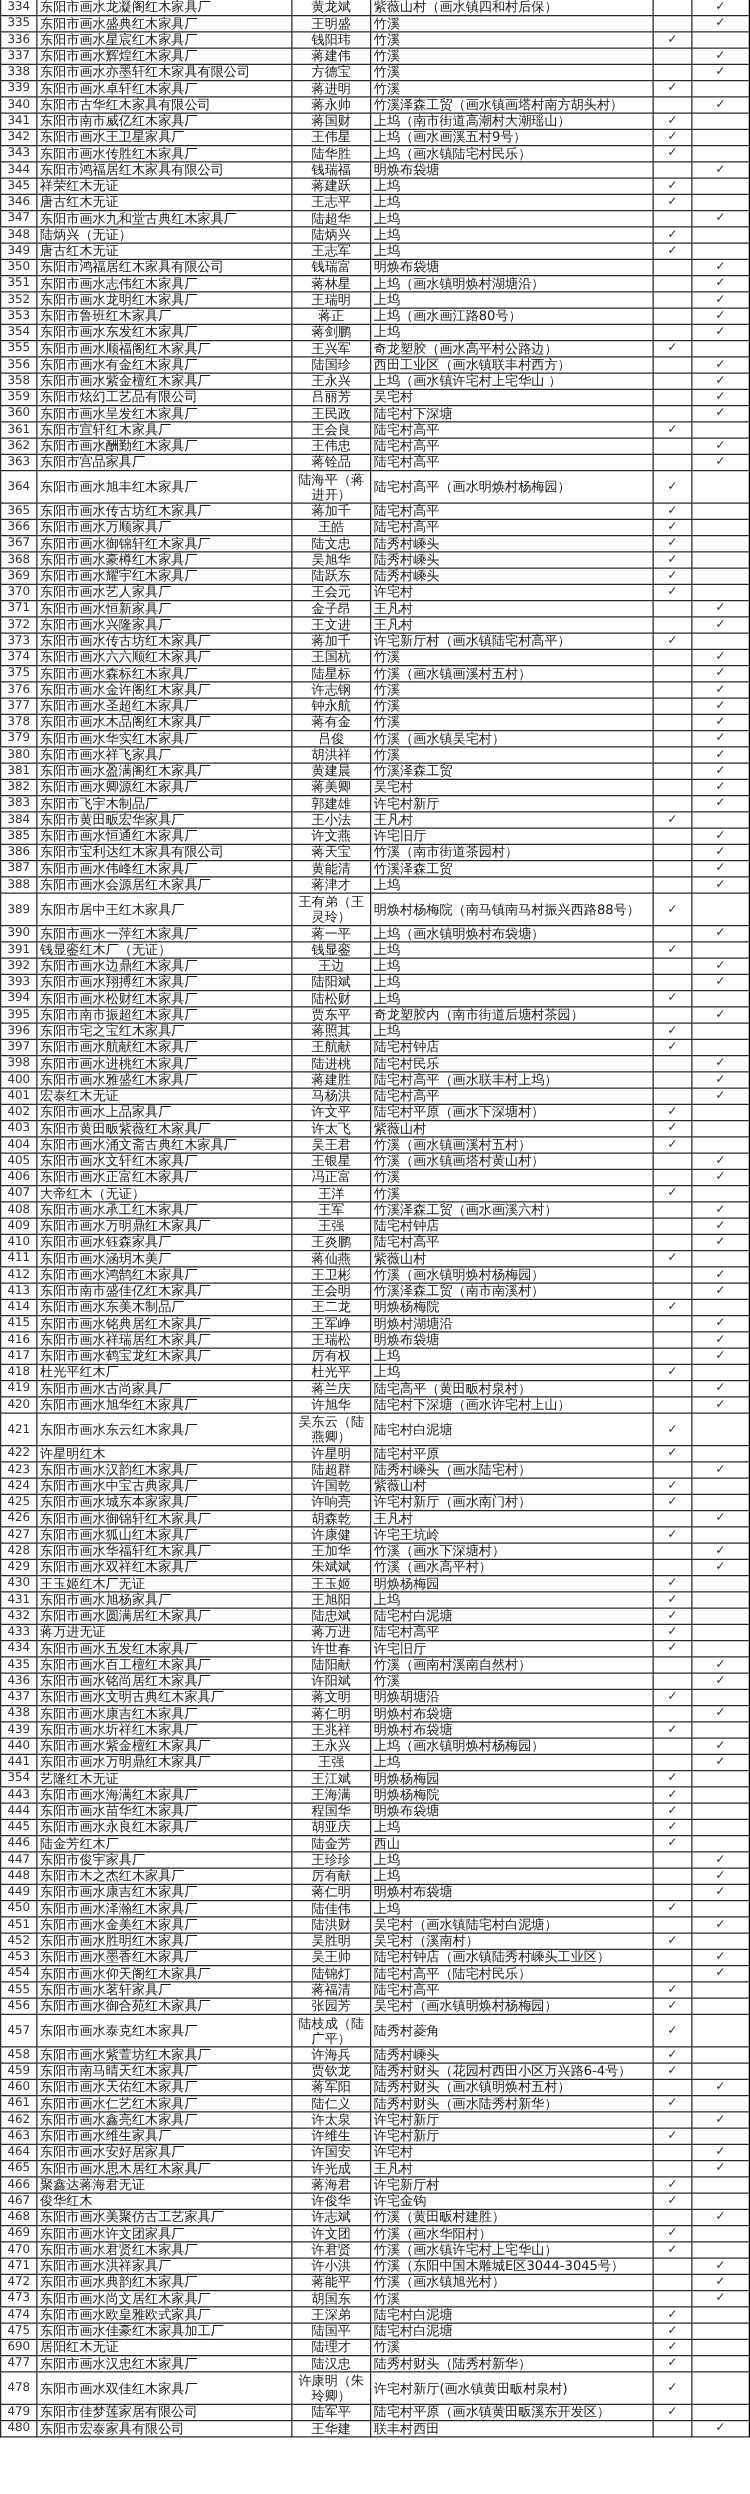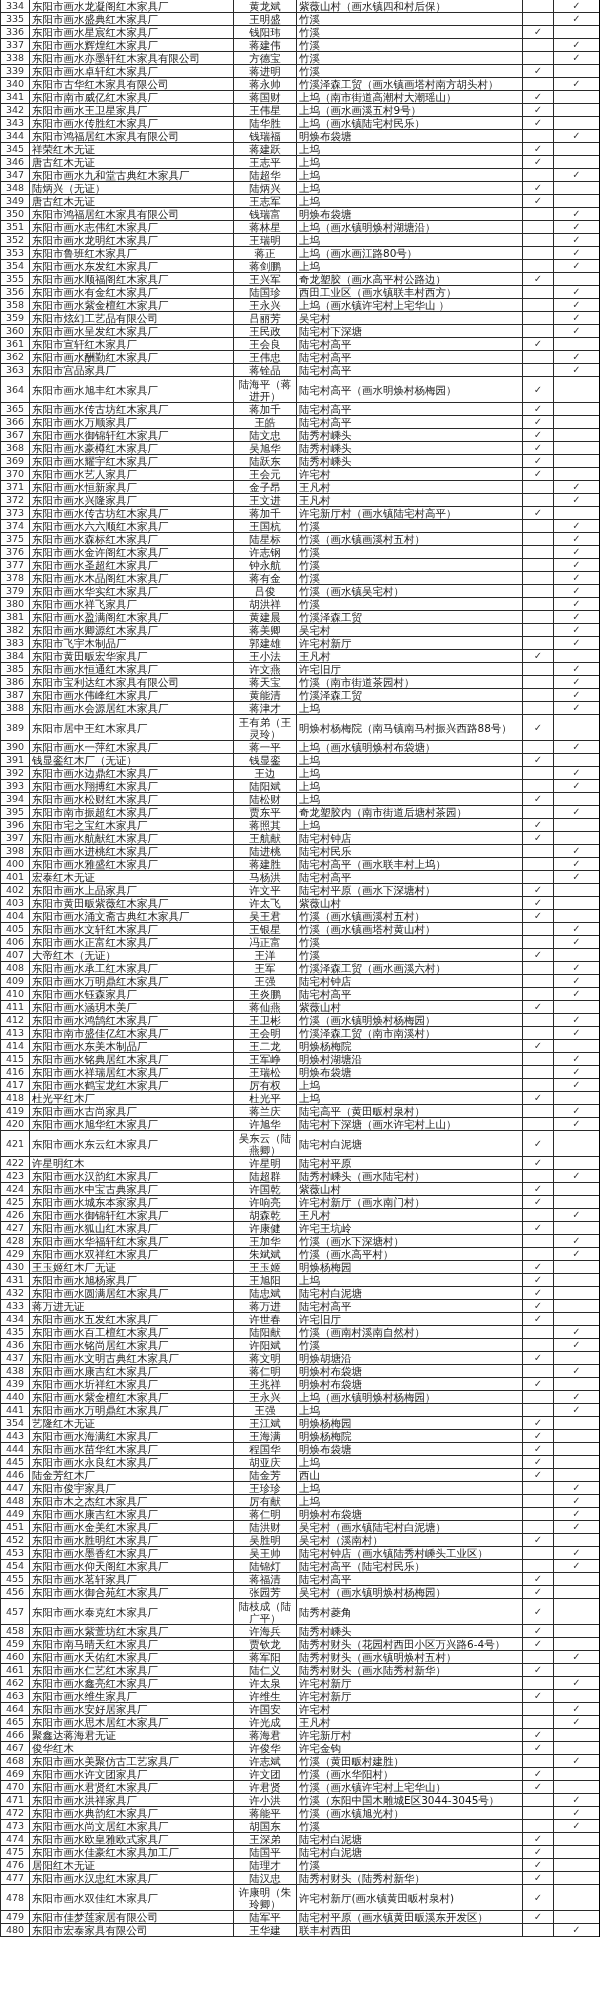--- a/index.html
+++ b/index.html
@@ -940,20 +940,28 @@
   </tr>
       <tr>
     <td class="num">449</td>
     <td class="name">东阳市画水康吉红木家具厂</td>
     <td class="person">蒋仁明</td>
     <td class="addr">明焕村布袋塘</td>
     <td class="chk"><span></span></td>
     <td class="chk col-right"><span>✓</span></td>
   </tr>
       <tr>
+    <td class="num">450</td>
+    <td class="name">东阳市画水泽瀚红木家具厂</td>
+    <td class="person">陆佳伟</td>
+    <td class="addr">上坞</td>
+    <td class="chk"><span>✓</span></td>
+    <td class="chk col-right"><span></span></td>
+  </tr>
+      <tr>
     <td class="num">451</td>
     <td class="name">东阳市画水金美红木家具厂</td>
     <td class="person">陆洪财</td>
     <td class="addr">吴宅村（画水镇陆宅村白泥塘）</td>
     <td class="chk"><span></span></td>
     <td class="chk col-right"><span>✓</span></td>
   </tr>
       <tr>
     <td class="num">452</td>
     <td class="name">东阳市画水胜明红木家具厂</td>
@@ -1140,21 +1148,21 @@
   </tr>
       <tr>
     <td class="num">475</td>
     <td class="name">东阳市画水佳豪红木家具加工厂</td>
     <td class="person">陆国平</td>
     <td class="addr">陆宅村白泥塘</td>
     <td class="chk"><span>✓</span></td>
     <td class="chk col-right"><span></span></td>
   </tr>
       <tr>
-    <td class="num">476</td>
+    <td class="num">690</td>
     <td class="name">居阳红木无证</td>
     <td class="person">陆理才</td>
     <td class="addr">竹溪</td>
     <td class="chk"><span>✓</span></td>
     <td class="chk col-right"><span></span></td>
   </tr>
       <tr>
     <td class="num">477</td>
     <td class="name">东阳市画水汉忠红木家具厂</td>
     <td class="person">陆汉忠</td>

